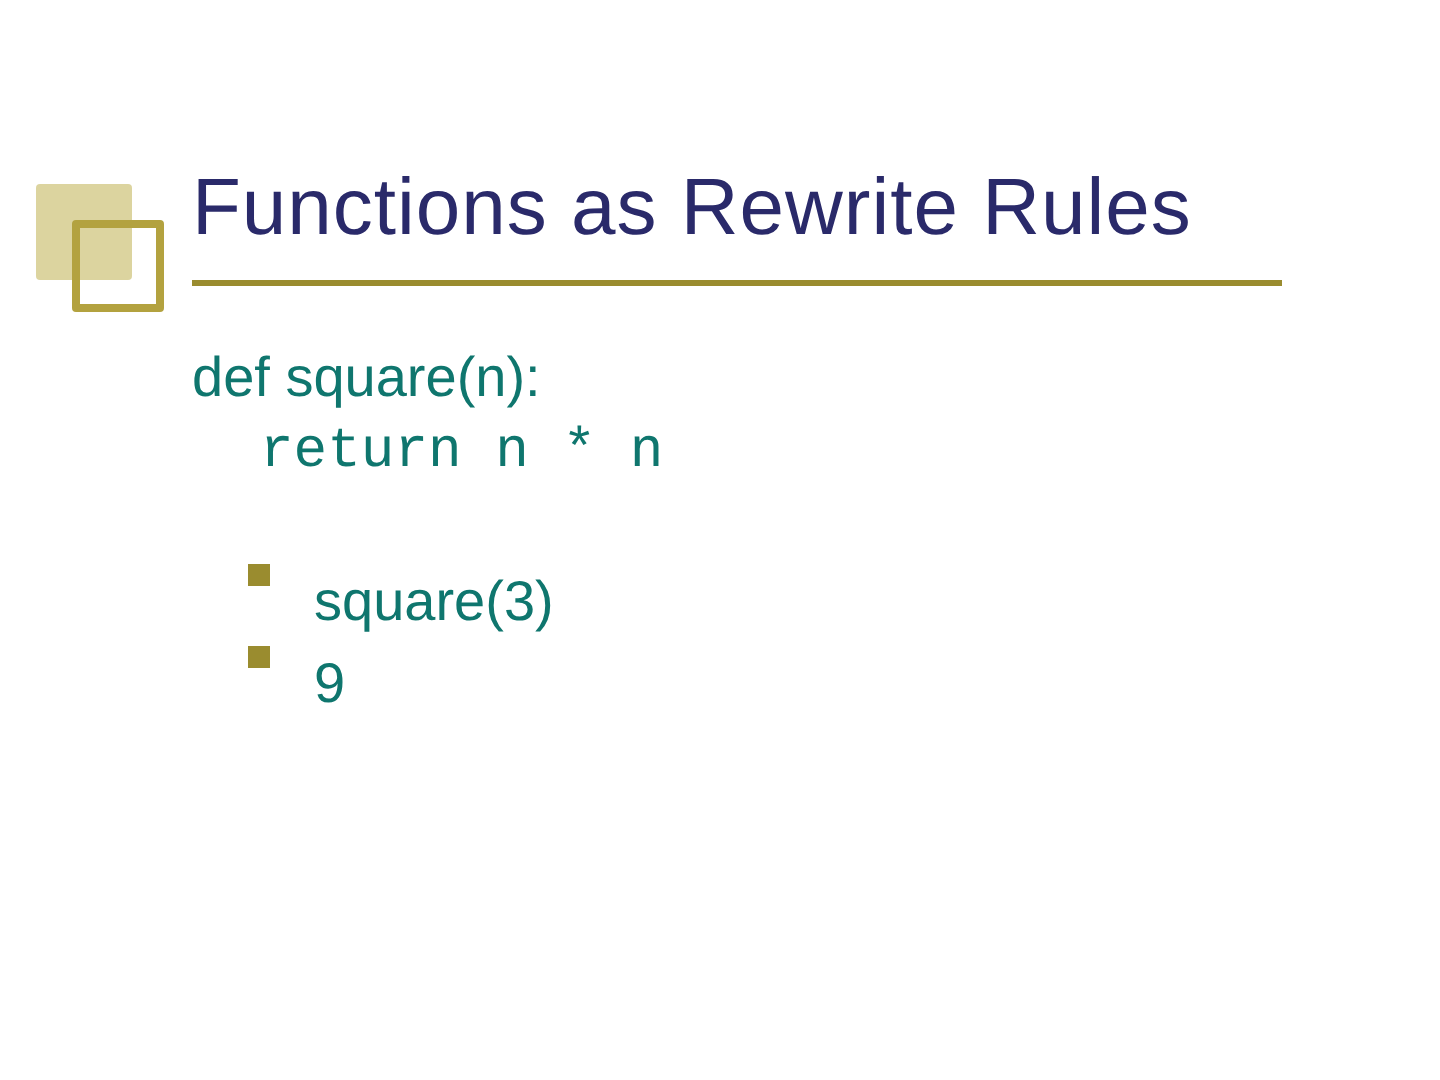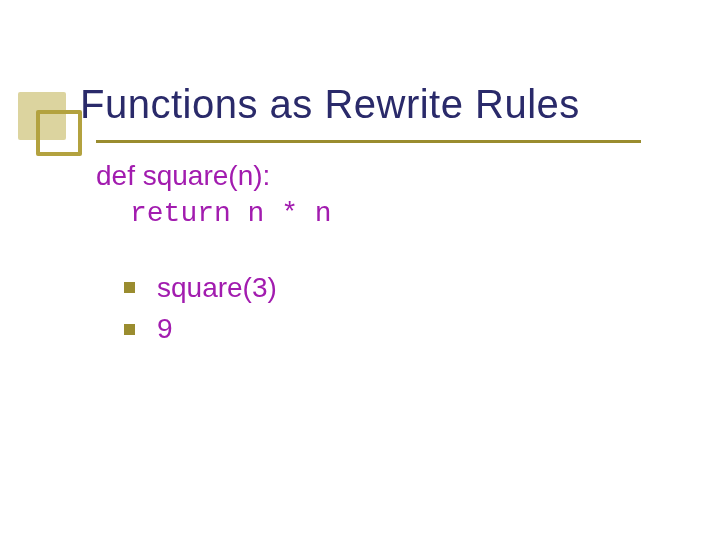--- a/index.html
+++ b/index.html
@@ -45,57 +45,56 @@
     top: 18px;
     width: 46px;
     height: 46px;
     border: 4px solid #b3a23f;
     background: transparent;
     box-sizing: border-box;
     border-radius: 2px;
   }
   .title {
     position: absolute;
-    left: 80px;
+    left: 96px;
     top: 82px;
     font-size: 40px;
     font-weight: 400;
     color: #2a2a6a;
     letter-spacing: 0.5px;
     white-space: nowrap;
   }
   .title-underline {
     position: absolute;
     left: 96px;
     top: 140px;
     width: 545px;
     height: 3px;
     background: #9a8c2f;
   }
   .body {
     position: absolute;
     left: 96px;
-    top: 157px;
+    top: 170px;
     font-size: 28px;
     line-height: 1.35;
-    color: #a21caf;
+    color: #0f766e;
   }
   .code-line {
     white-space: pre;
   }
   .code-indent {
     padding-left: 34px;
     font-family: Liberation Mono, monospace;
   }
   .eval-list {
     margin-top: 36px;
   }
   .eval-item {
     display: flex;
-    align-items: center;
     margin-bottom: 4px;
   }
   .bullet {
     width: 11px;
     height: 11px;
     background: #9a8c2f;
     margin-left: 28px;
     margin-right: 22px;
     flex: 0 0 auto;
   }

